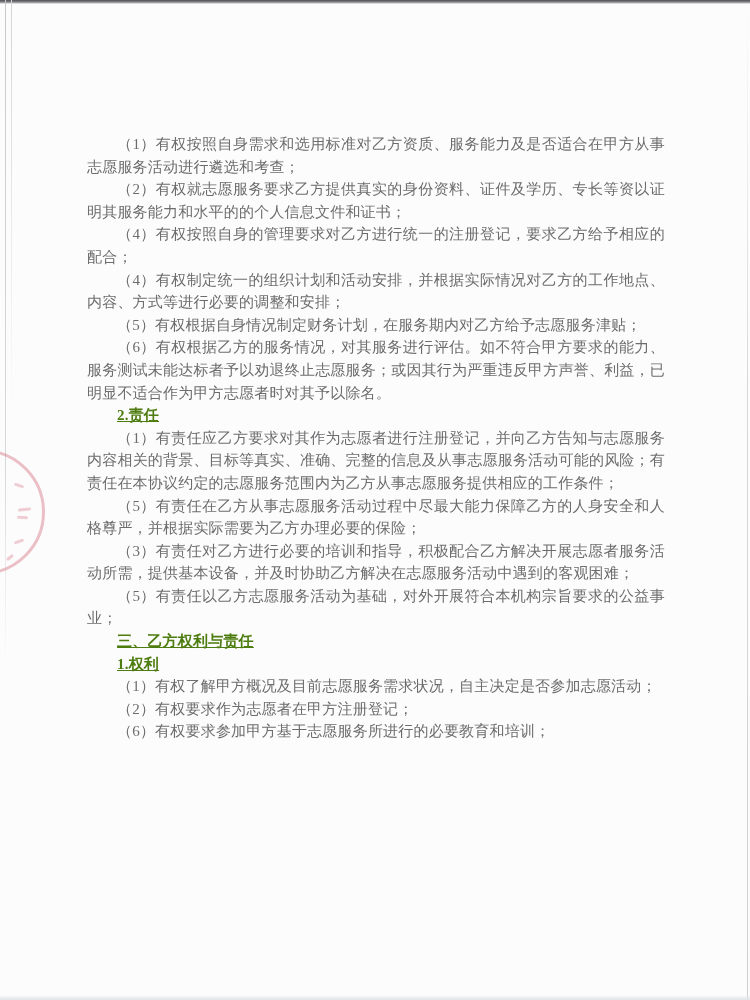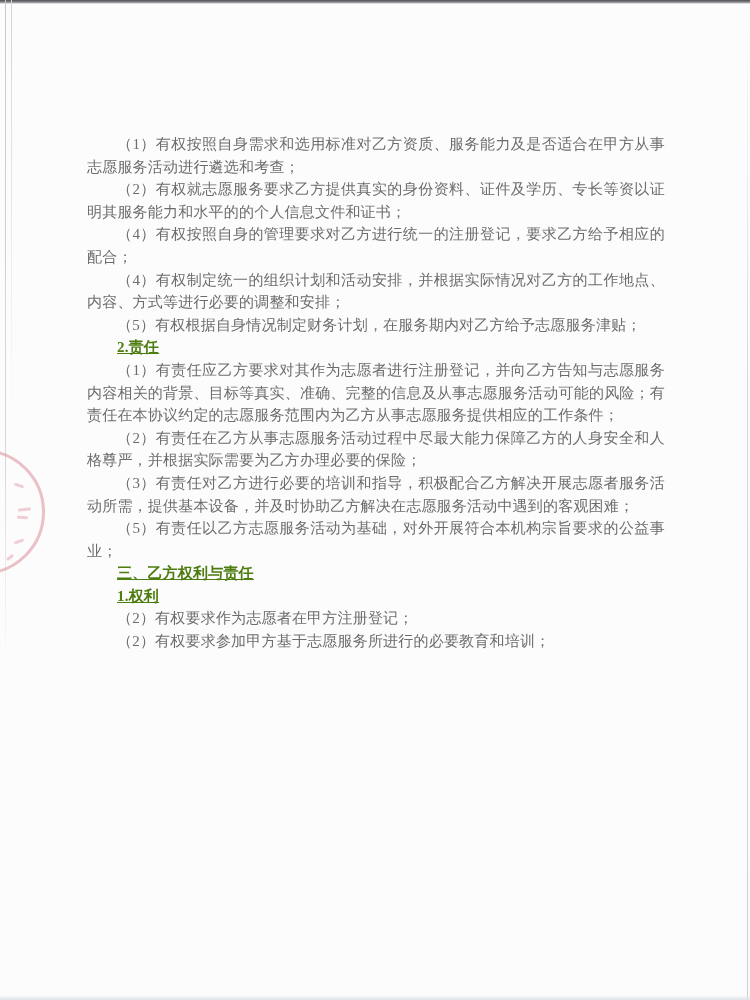--- a/index.html
+++ b/index.html
@@ -101,24 +101,26 @@
     <span class="seal-mark m4"></span>
     <span class="seal-mark m5"></span>
   </div>
 
   <main class="content">
     <p>（1）有权按照自身需求和选用标准对乙方资质、服务能力及是否适合在甲方从事志愿服务活动进行遴选和考查；</p>
     <p>（2）有权就志愿服务要求乙方提供真实的身份资料、证件及学历、专长等资以证明其服务能力和水平的的个人信息文件和证书；</p>
     <p>（4）有权按照自身的管理要求对乙方进行统一的注册登记，要求乙方给予相应的配合；</p>
     <p>（4）有权制定统一的组织计划和活动安排，并根据实际情况对乙方的工作地点、内容、方式等进行必要的调整和安排；</p>
     <p>（5）有权根据自身情况制定财务计划，在服务期内对乙方给予志愿服务津贴；</p>
+    <p>（6）有权根据乙方的服务情况，对其服务进行评估。如不符合甲方要求的能力、服务测试未能达标者予以劝退终止志愿服务；或因其行为严重违反甲方声誉、利益，已明显不适合作为甲方志愿者时对其予以除名。</p>
     <h4 class="heading">2.责任</h4>
     <p>（1）有责任应乙方要求对其作为志愿者进行注册登记，并向乙方告知与志愿服务内容相关的背景、目标等真实、准确、完整的信息及从事志愿服务活动可能的风险；有责任在本协议约定的志愿服务范围内为乙方从事志愿服务提供相应的工作条件；</p>
-    <p>（2）有责任在乙方从事志愿服务活动过程中尽最大能力保障乙方的人身安全和人格尊严，并根据实际需要为乙方办理必要的保险；</p>
+    <p>（5）有责任在乙方从事志愿服务活动过程中尽最大能力保障乙方的人身安全和人格尊严，并根据实际需要为乙方办理必要的保险；</p>
     <p>（3）有责任对乙方进行必要的培训和指导，积极配合乙方解决开展志愿者服务活动所需，提供基本设备，并及时协助乙方解决在志愿服务活动中遇到的客观困难；</p>
     <p>（5）有责任以乙方志愿服务活动为基础，对外开展符合本机构宗旨要求的公益事业；</p>
     <h3 class="heading">三、乙方权利与责任</h3>
     <h4 class="heading">1.权利</h4>
+    <p>（1）有权了解甲方概况及目前志愿服务需求状况，自主决定是否参加志愿活动；</p>
     <p>（2）有权要求作为志愿者在甲方注册登记；</p>
-    <p>（2）有权要求参加甲方基于志愿服务所进行的必要教育和培训；</p>
+    <p>（6）有权要求参加甲方基于志愿服务所进行的必要教育和培训；</p>
   </main>
 
 </div>
 
 </body></html>

